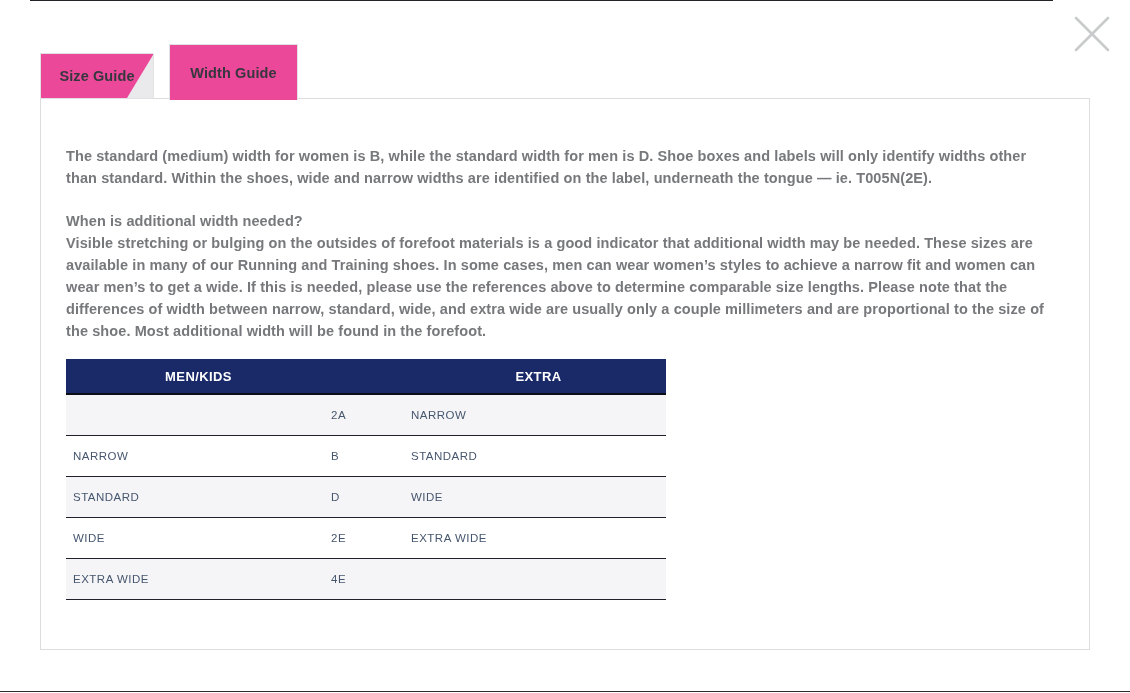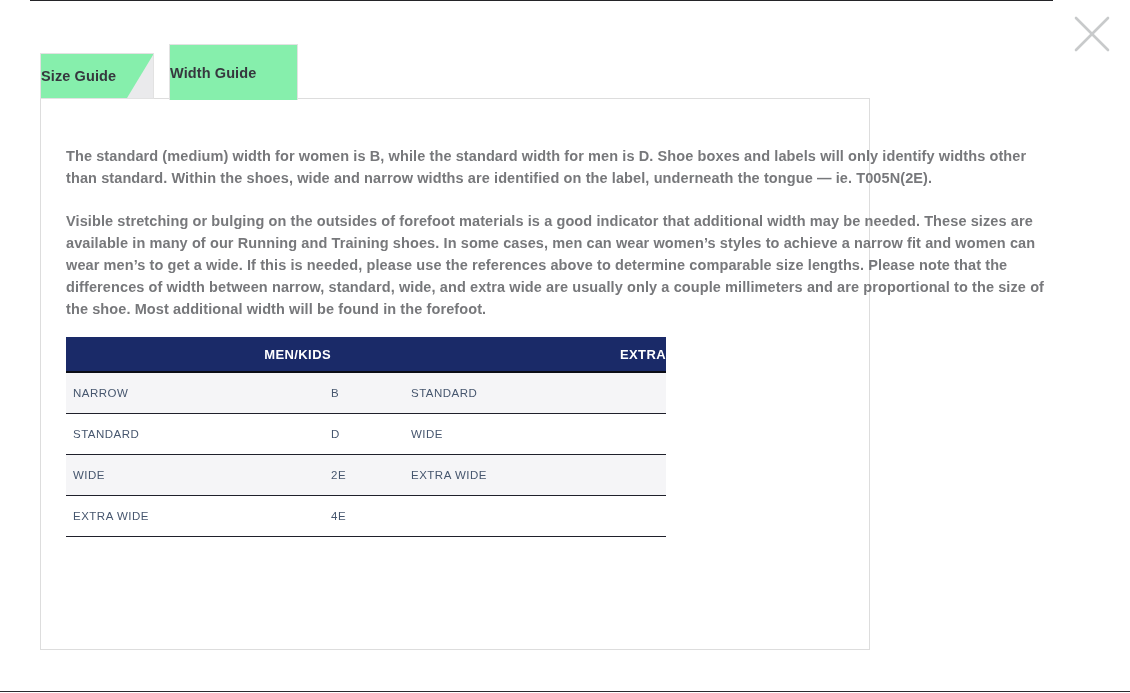--- a/index.html
+++ b/index.html
@@ -8,56 +8,56 @@
     background:#ffffff;font-family:"Liberation Sans",sans-serif;
     -webkit-font-smoothing:antialiased;
   }
   .top-divider{position:absolute;top:0;left:30px;width:1023px;height:1px;background:#242428;}
   .bottom-divider{position:absolute;bottom:1px;left:0;width:1130px;height:1px;background:#2b2b2f;}
 
   .close-btn{position:absolute;top:15px;left:1073px;width:38px;height:38px;cursor:pointer;background:none;border:none;padding:0;}
   .close-btn svg{display:block;}
 
   .tab{
-    position:absolute;background:#86efac;border:1px solid #e2e2e2;
-    display:flex;align-items:center;justify-content:flex-start;
+    position:absolute;background:#ec4899;border:1px solid #e2e2e2;
+    display:flex;align-items:center;justify-content:center;
     font-weight:bold;font-size:14.5px;color:#36373e;letter-spacing:.1px;cursor:pointer;
     box-sizing:border-box;
   }
   .tab-size{left:40px;top:53px;width:114px;height:46px;z-index:1;}
   .tab-fold{
     position:absolute;left:127px;top:55px;width:26px;height:43px;z-index:2;
     background:#eaeaec;
     clip-path:polygon(100% 0,100% 100%,0 100%);
   }
   .tab-width{left:169px;top:44px;width:129px;height:56px;z-index:3;border-bottom:none;}
 
   .panel{
-    position:absolute;left:40px;top:98px;width:830px;height:552px;
+    position:absolute;left:40px;top:98px;width:1050px;height:552px;
     border:1px solid #dddddd;background:#ffffff;box-sizing:border-box;z-index:0;
   }
   .panel-inner{padding:46px 38px 0 25px;}
 
   .body-text{
     width:985px;margin:0;
     font-size:14.5px;line-height:22px;font-weight:bold;
     color:#77787b;letter-spacing:.1px;
   }
   .para2-block{margin-top:21px;}
 
   table.width-table{
     margin-top:17px;width:600px;border-collapse:collapse;table-layout:fixed;
   }
   .width-table col.c1{width:265px;}
   .width-table col.c2{width:80px;}
   .width-table col.c3{width:255px;}
   .width-table thead th{
     height:34px;background:#1a2a68;color:#ffffff;
     font-size:13px;font-weight:bold;letter-spacing:.4px;
-    text-align:right;padding:0;border-bottom:2px solid #0c0d16;
+    text-align:center;padding:0;border-bottom:2px solid #0c0d16;
   }
   .width-table tbody td{
     height:40px;font-size:11.5px;font-weight:normal;color:#46566e;
     letter-spacing:.5px;border-bottom:1px solid #1f202b;
     padding:0;text-align:left;vertical-align:middle;
   }
   .width-table tbody td:first-child{padding-left:7px;}
   .width-table tbody tr:nth-child(odd){background:#f5f5f7;}
   .width-table tbody tr:nth-child(even){background:#ffffff;}
 </style>
@@ -82,37 +82,43 @@
 <div class="tab-fold"></div>
 <div class="tab tab-width">
   <span>Width Guide</span>
 </div>
 
 <div class="panel">
   <div class="panel-inner">
     <p class="body-text">The standard (medium) width for women is B, while the standard width for men is D. Shoe boxes and labels will only identify widths other than standard. Within the shoes, wide and narrow widths are identified on the label, underneath the tongue — ie. T005N(2E).</p>
 
     <div class="para2-block">
+      <div class="body-text">When is additional width needed?</div>
       <p class="body-text">Visible stretching or bulging on the outsides of forefoot materials is a good indicator that additional width may be needed. These sizes are available in many of our Running and Training shoes. In some cases, men can wear women’s styles to achieve a narrow fit and women can wear men’s to get a wide. If this is needed, please use the references above to determine comparable size lengths. Please note that the differences of width between narrow, standard, wide, and extra wide are usually only a couple millimeters and are proportional to the size of the shoe. Most additional width will be found in the forefoot.</p>
     </div>
 
     <table class="width-table">
       <colgroup>
           <col class="c1">
           <col class="c2">
           <col class="c3">
         </colgroup>
       <thead>
         <tr>
           <th>MEN/KIDS</th>
           <th></th>
           <th>EXTRA</th>
         </tr>
       </thead>
       <tbody>
+        <tr>
+          <td></td>
+          <td>2A</td>
+          <td>NARROW</td>
+        </tr>
         <tr>
           <td>NARROW</td>
           <td>B</td>
           <td>STANDARD</td>
         </tr>
         <tr>
           <td>STANDARD</td>
           <td>D</td>
           <td>WIDE</td>
         </tr>

